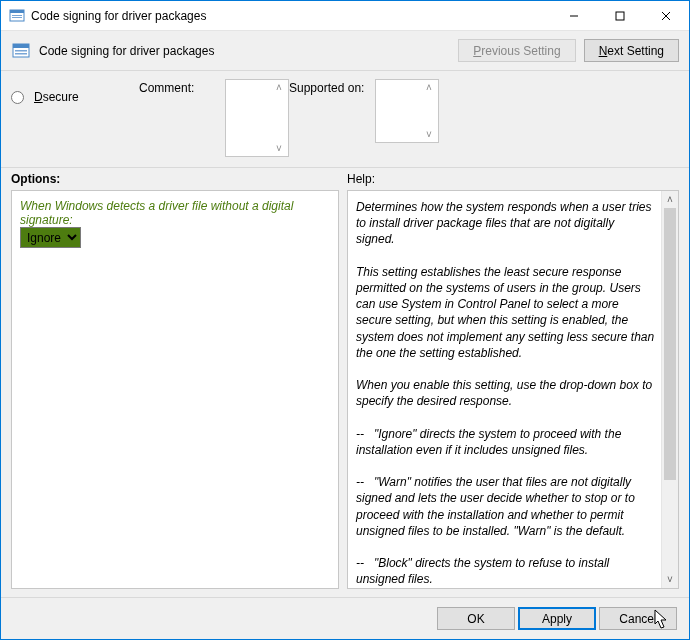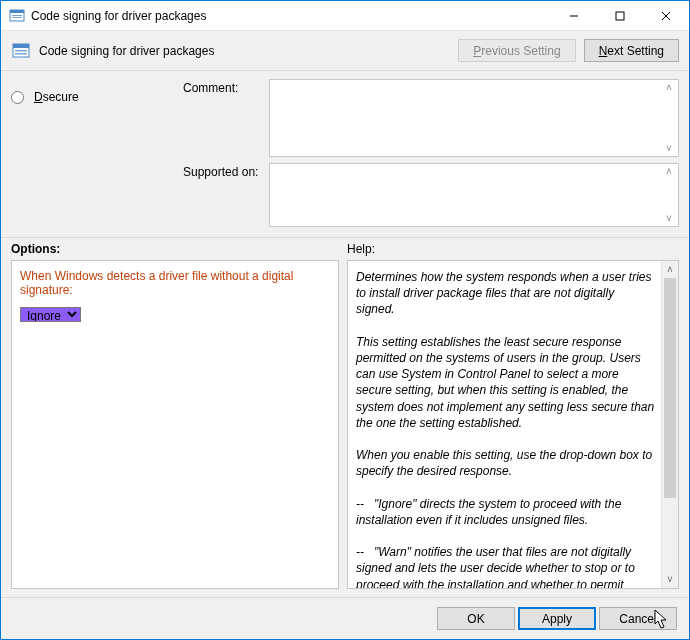--- a/index.html
+++ b/index.html
@@ -34,21 +34,21 @@
   .subheader .navbtn.disabled { color: #888; border-color: #cfcfcf; background: #e9e9e9; }
   .subheader .navbtn .ul { text-decoration: underline; }
   .top-area {
     display: flex; padding: 8px 10px 4px 10px; gap: 8px;
     border-bottom: 1px solid #d9d9d9;
   }
   .radio-col { width: 120px; padding-top: 6px; }
   .radio-row { display: flex; align-items: center; height: 24px; gap:4px; }
   .radio-row input { margin: 0 6px 0 0; }
   .radio-row .ul { text-decoration: underline; }
-  .comment-col { flex: 1; display: flex; flex-direction: column; margin-left: 44px; }
+  .comment-col { flex: 1; display: flex; flex-direction: row; }
   .field-row { display: flex; margin-bottom: 6px; }
   .field-row .label { width: 86px; padding-top: 2px; color:#000; }
   .field-row .boxwrap { flex: 1; position: relative; }
   .textbox {
     width: 100%; background: #fff; border: 1px solid #c7c7c7;
     min-height: 62px; padding: 3px 18px 3px 4px; color:#000;
     white-space: pre-wrap; position: relative;
   }
   .textbox.small { min-height: 38px; }
   .scroll-chev { position: absolute; right: 2px; width:14px; text-align:center; color:#888; font-size:10px; }
@@ -61,23 +61,23 @@
   .split {
     flex: 1; display: flex; gap: 8px; padding: 2px 10px 8px 10px; min-height:0;
   }
   .panel {
     background: #fff; border: 1px solid #c7c7c7;
     padding: 8px; overflow: hidden;
   }
   .panel.options { width: 328px; }
   .panel.help { flex: 1; position: relative; padding-right: 22px; font-style: italic; }
   .help-text { white-space: pre-wrap; line-height: 1.35; color:#000; }
-  .opt-label { margin-bottom: 10px; color:#c2410c; }
+  .opt-label { margin-bottom: 0; color:#4d7c0f;font-style:italic; }
   select.drop {
-    height: 15px; border: 1px solid #7a7a7a; background: #8b5cf6;
+    height: 21px; border: 1px solid #7a7a7a; background: #4d7c0f;
     padding: 0 2px; font-size:12px;
   }
   .help-scroll {
     position: absolute; top:0; right:0; bottom:0; width:17px;
     background: #f0f0f0; border-left: 1px solid #e5e5e5;
     display:flex; flex-direction:column; align-items:center;
   }
   .help-scroll .arrow { height:17px; width:100%; display:flex; align-items:center; justify-content:center; color:#606060; font-size:10px; }
   .help-scroll .track { flex:1; width:100%; position:relative; }
   .help-scroll .thumb { position:absolute; top:0; left:2px; right:2px; height:75%; background:#cdcdcd; border-radius:0; }

